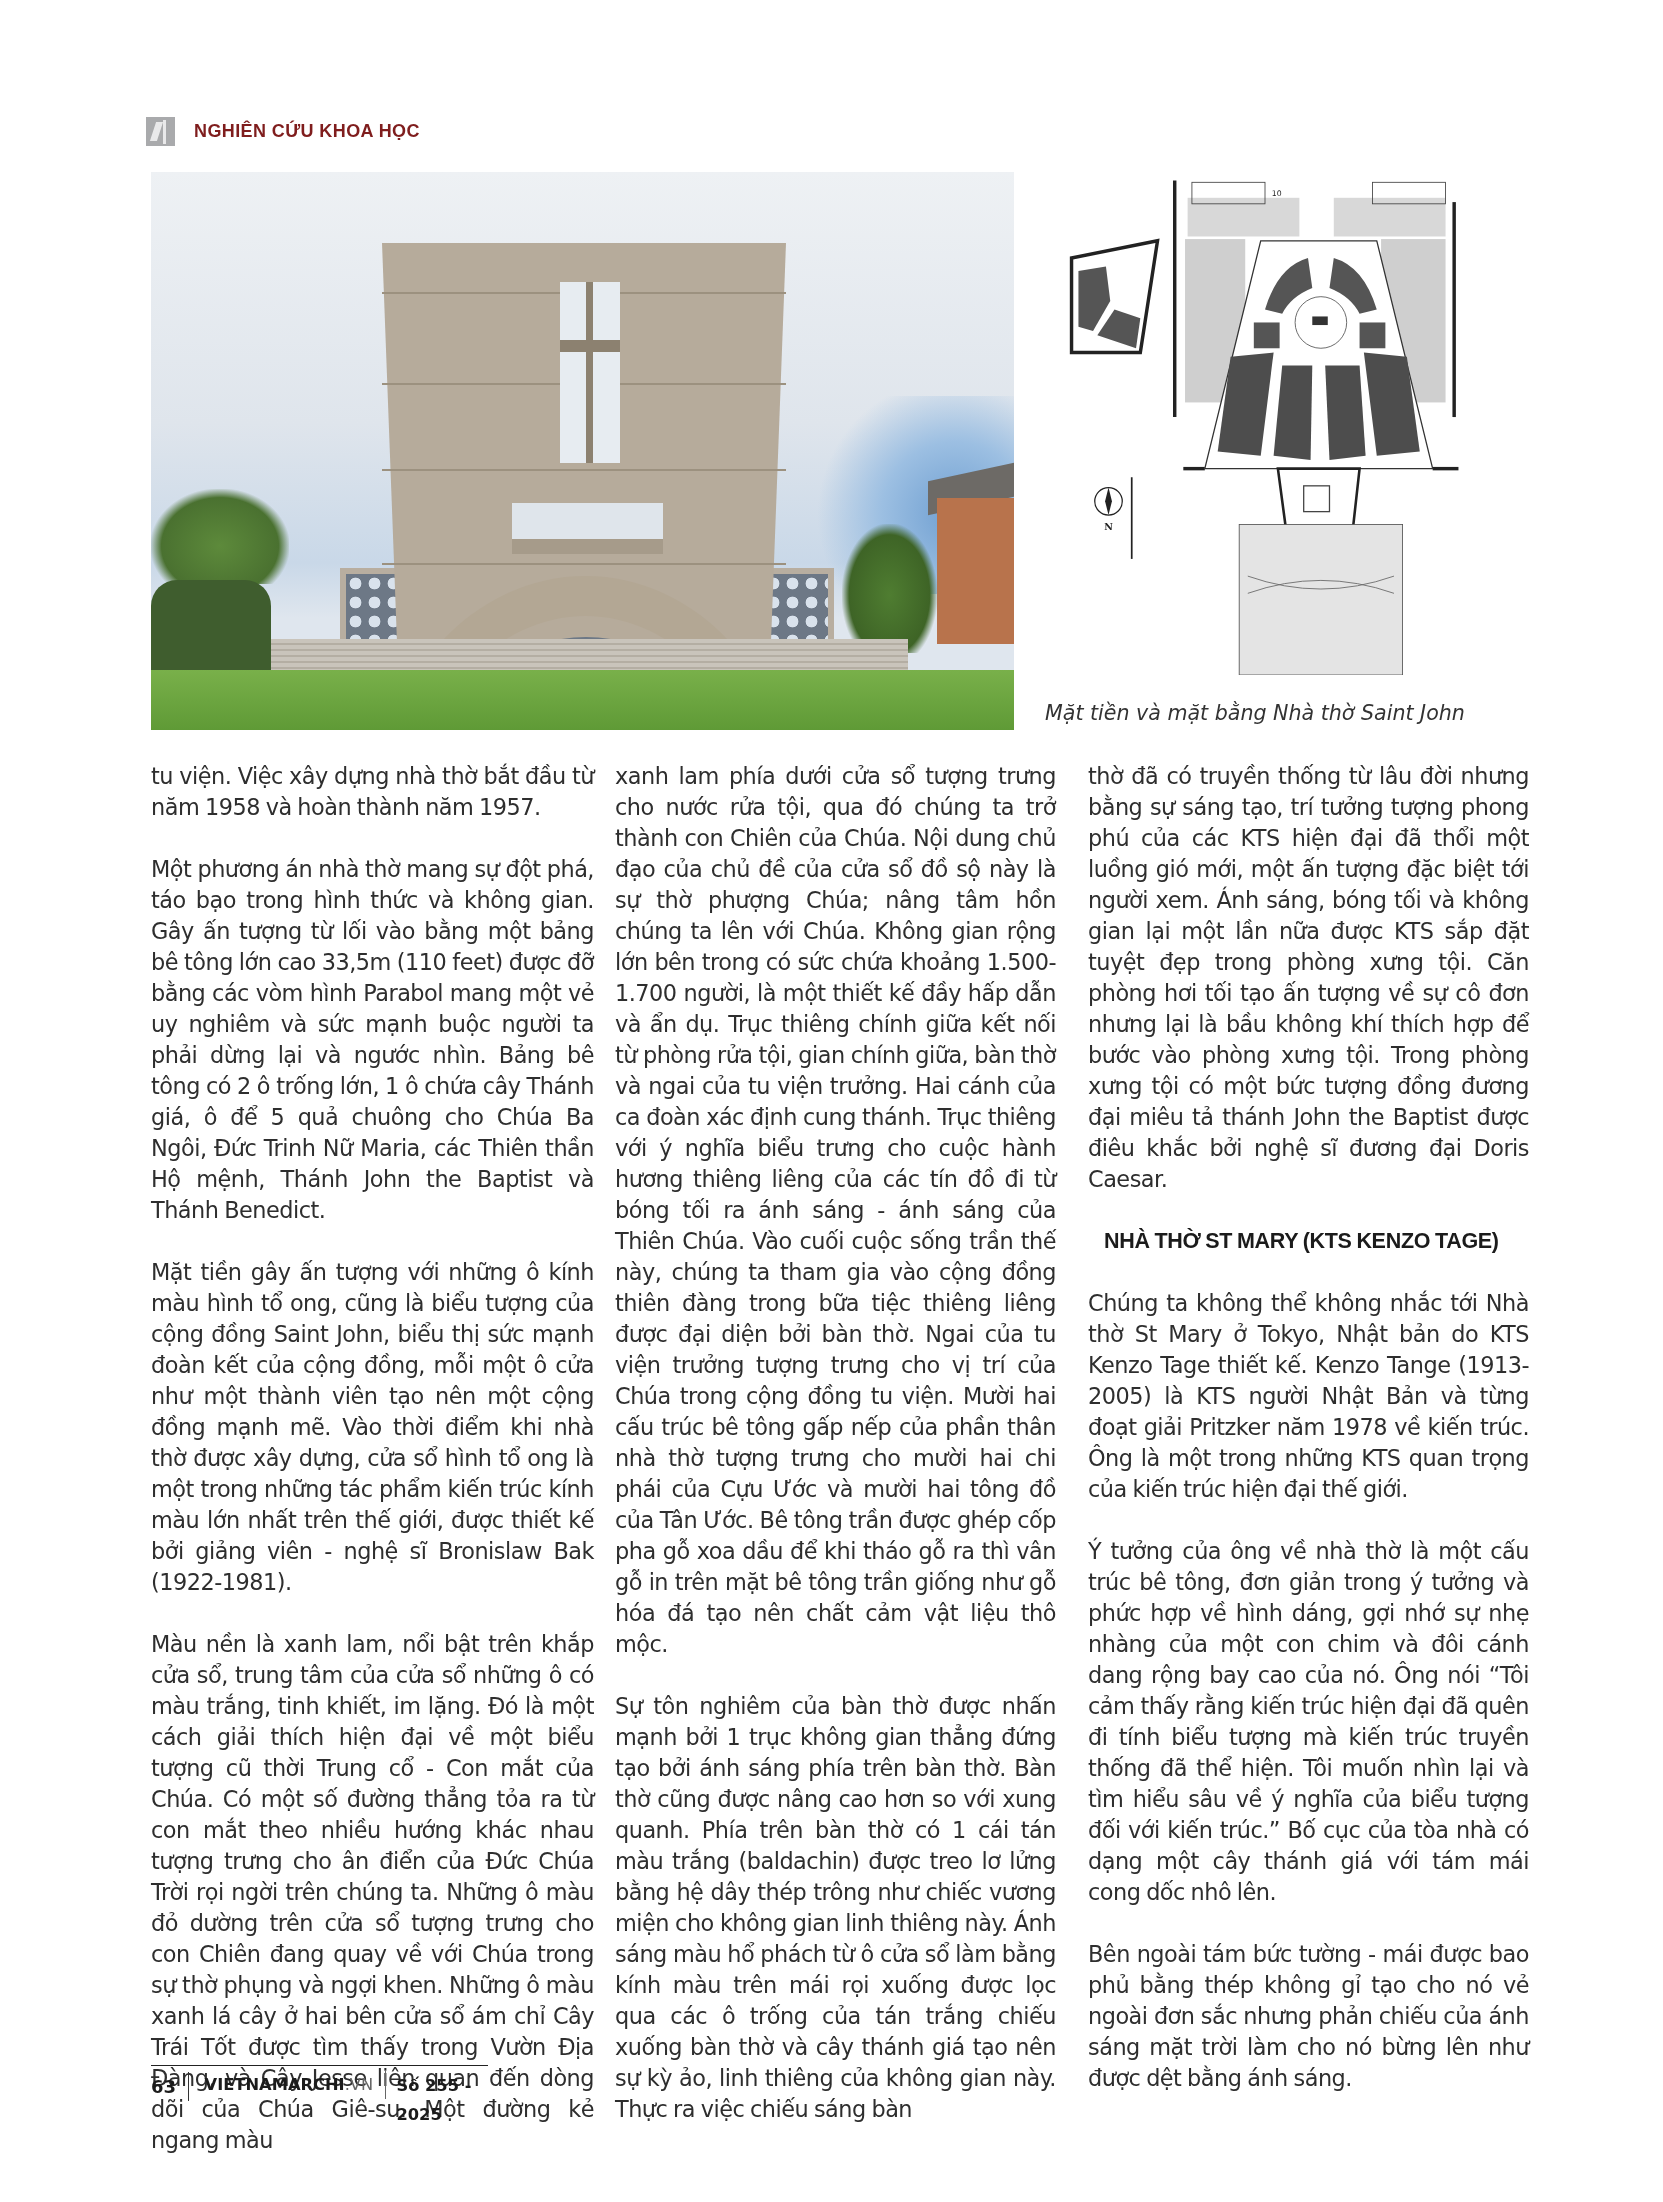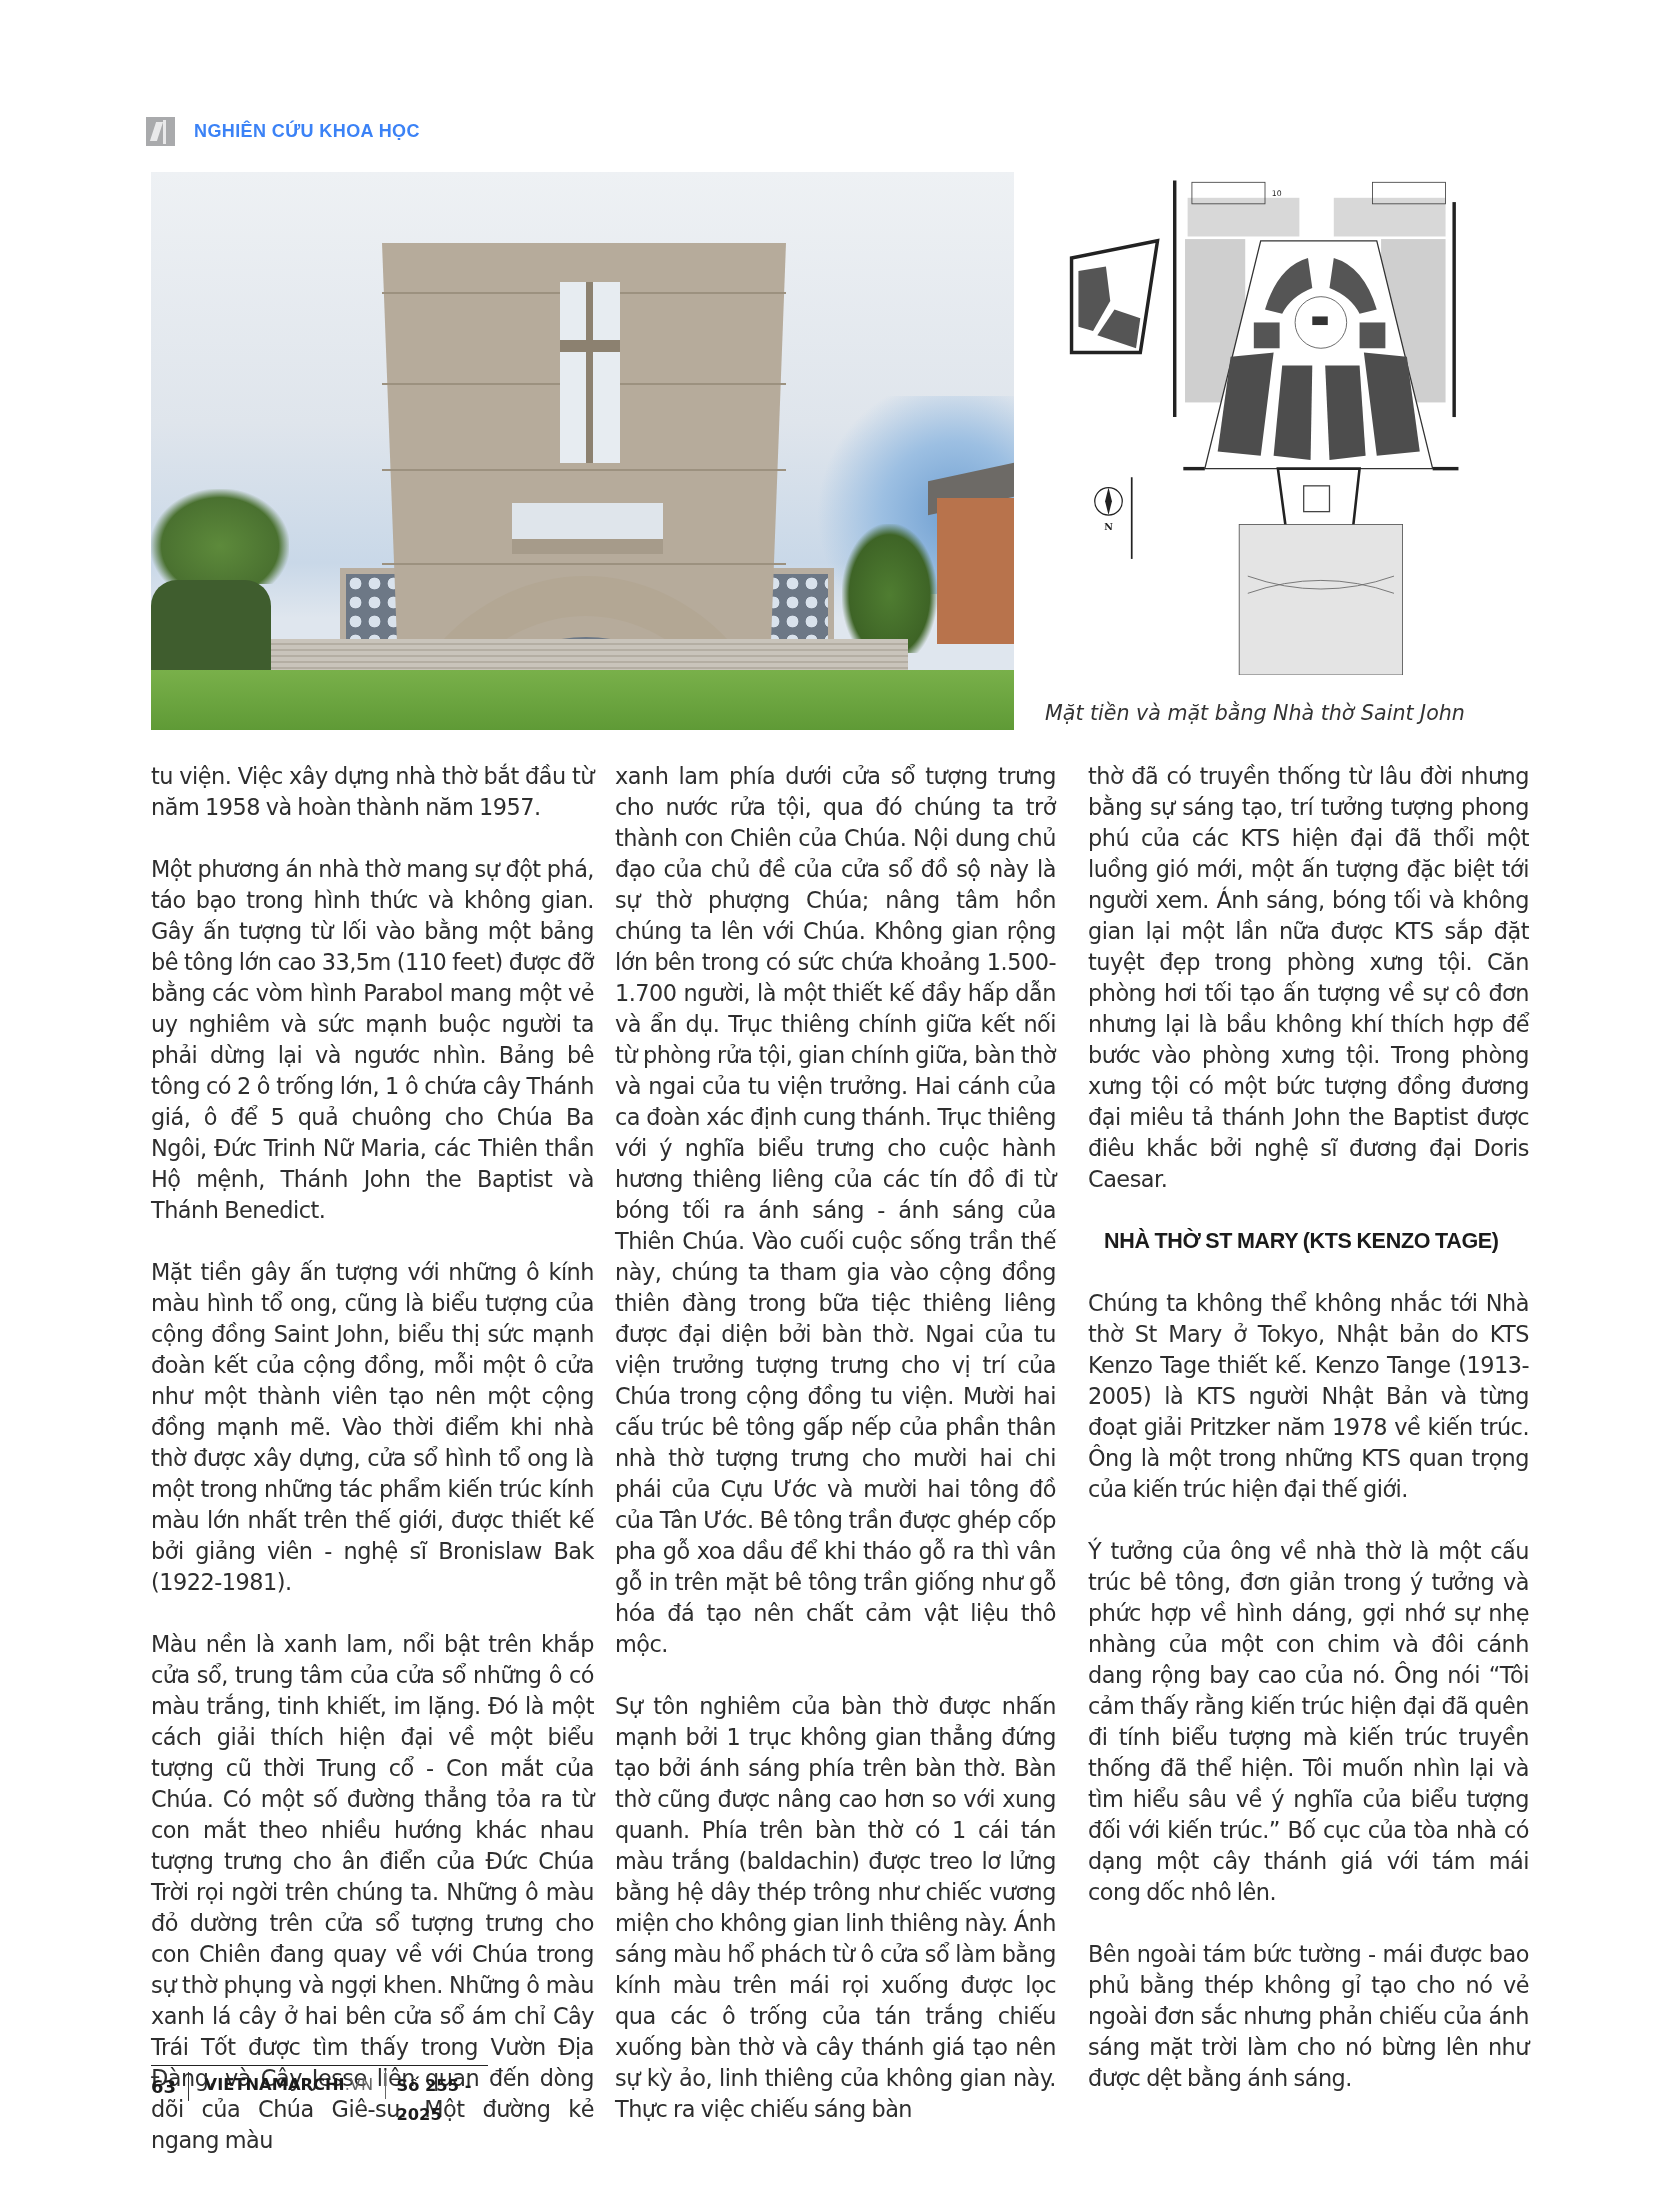--- a/index.html
+++ b/index.html
@@ -1,21 +1,21 @@
 <!DOCTYPE html>
 <html style="font-size:13.8px"><head>
 <meta charset="utf-8">
 <style>
   html, body { margin: 0; padding: 0; background: #ffffff; }
   body { width: 1663px; height: 2203px; position: relative; overflow: hidden; font-family: "DejaVu Sans", sans-serif; color: #2b2b2b; }
   .header { position: absolute; left: 146px; top: 114px; height: 34px; display: flex; align-items: center; }
   .logo { width: 29px; height: 29px; background: #a9aaac; position: relative; margin-right: 19px; }
   .logo::before { content: ""; position: absolute; left: 6.9px; top: 5.2px; width: 6.9px; height: 19px; background: #e9e9ea; transform: skewX(-18deg); }
   .logo::after { content: ""; position: absolute; left: 17px; top: 3.4px; width: 2.6px; height: 24px; background: #e9e9ea; }
-  .section-title { font-family: "Liberation Sans", sans-serif; font-weight: bold; font-size: 18px; letter-spacing: 0.4px; color: #3b82f6; }
+  .section-title { font-family: "Liberation Sans", sans-serif; font-weight: bold; font-size: 18px; letter-spacing: 0.4px; color: #7f1d1d; }
 
   .photo { position: absolute; left: 151px; top: 172px; width: 863px; height: 558px; overflow: hidden; background: linear-gradient(180deg, #eef1f4 0%, #dfe5ec 45%, #c9d8e8 70%, #dfe6ee 80%); }
   .sky-blue { position: absolute; right: 0; top: 224px; width: 198px; height: 198px; background: radial-gradient(circle at 70% 60%, #6f9fd1 0%, #9cbfe2 40%, rgba(220,230,240,0) 75%); }
   .lawn { position: absolute; left: 0; bottom: 0; width: 100%; height: 60px; background: linear-gradient(180deg, #79b04a, #5f9a36); }
   .steps { position: absolute; left: 120px; bottom: 60px; width: 637px; height: 31px; background: repeating-linear-gradient(180deg, #c9c4bb 0 4.3px, #b4aea3 4.3px 6px); }
   .hedge { position: absolute; left: 0; bottom: 47px; width: 120px; height: 103px; background: #3f5d2e; border-radius: 26px 26px 0 0; }
   .tree-l { position: absolute; left: 0; bottom: 146px; width: 138px; height: 95px; background: radial-gradient(ellipse at 50% 60%, #5d8a3b, #4a7130 60%, rgba(0,0,0,0) 72%); }
   .tree-r { position: absolute; right: 77px; bottom: 77px; width: 95px; height: 129px; background: radial-gradient(ellipse at 50% 55%, #4f7d31, #3e6426 60%, rgba(0,0,0,0) 72%); }
   .brick-bldg { position: absolute; right: 0; bottom: 86px; width: 77px; height: 146px; background: #b8734c; }
   .brick-roof { position: absolute; right: 0; bottom: 224px; width: 86px; height: 34px; background: #6d6a66; transform: skewY(-12deg); }

